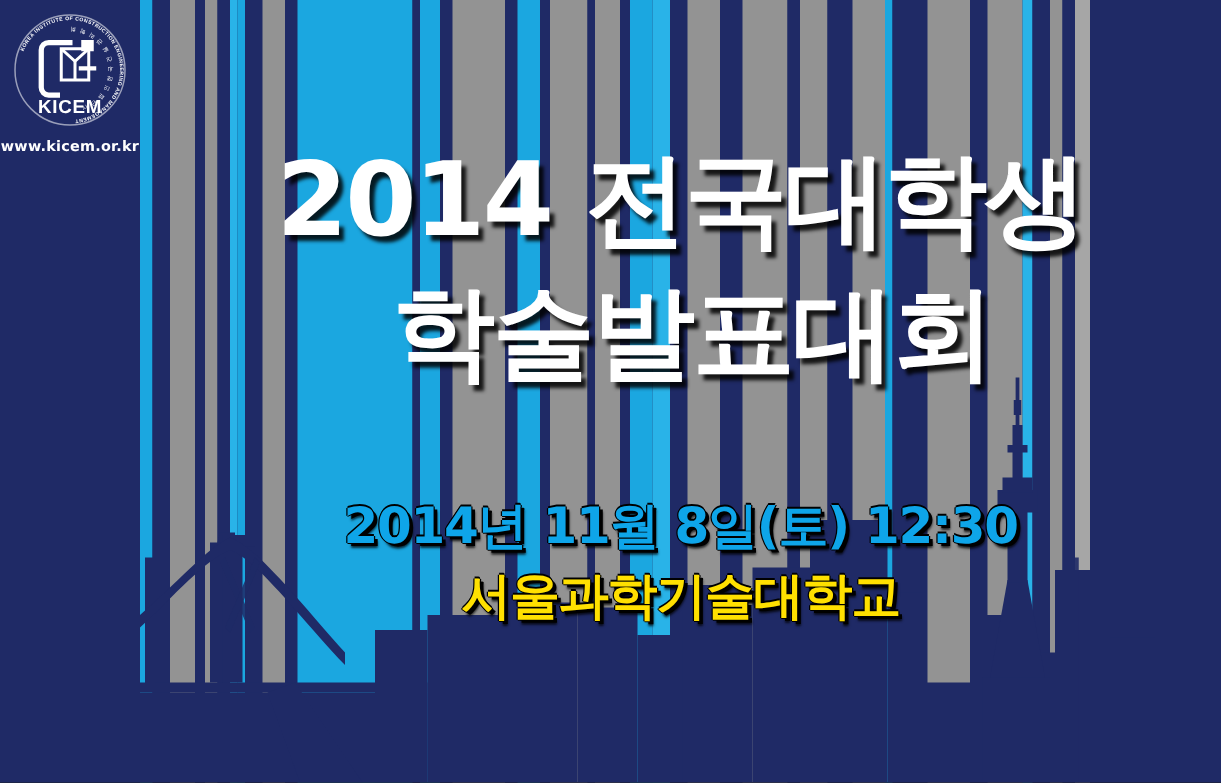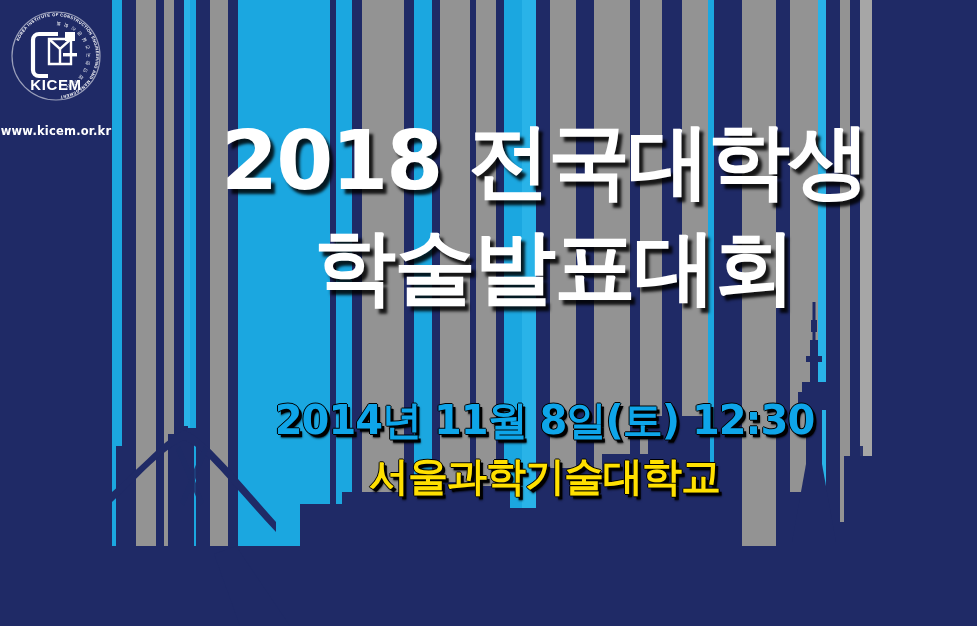--- a/index.html
+++ b/index.html
@@ -27,21 +27,21 @@
   }
 
   
   #logo-block{
     position:absolute;left:0;top:8px;width:112px;
     text-align:center;
   }
   #logo-mark{width:96px;height:96px;margin:0 auto;position:relative;}
   #logo-mark svg{display:block;}
   #site-url{
-    margin-top:20px;
+    margin-top:6px;
     color:#ffffff;
     font-size:11.5px;
     font-weight:bold;
     letter-spacing:.2px;
     white-space:nowrap;
   }
 
   
   #text-block{
     position:absolute;left:112px;top:0;width:865px;height:626px;
@@ -241,21 +241,21 @@
           <text x="48" y="82" text-anchor="middle" font-size="15" font-weight="bold" fill="#ffffff" font-family="'Liberation Sans',sans-serif" letter-spacing="0.6">KICEM</text>
         </svg>
       </div>
 
       <div id="site-url" class="ko">www.kicem.or.kr</div>
     </div>
   </div>
 
   <div id="text-block">
 
-    <div id="title-line-1" class="ko">2018 전국대학생</div>
+    <div id="title-line-1" class="ko">2014 전국대학생</div>
 
     <div id="title-line-2" class="ko">학술발표대회</div>
 
     <div id="event-datetime" class="ko">2014년 11월 8일(토) 12:30</div>
 
     <div id="event-venue" class="ko">서울과학기술대학교</div>
   </div>
 
 </div>
 

